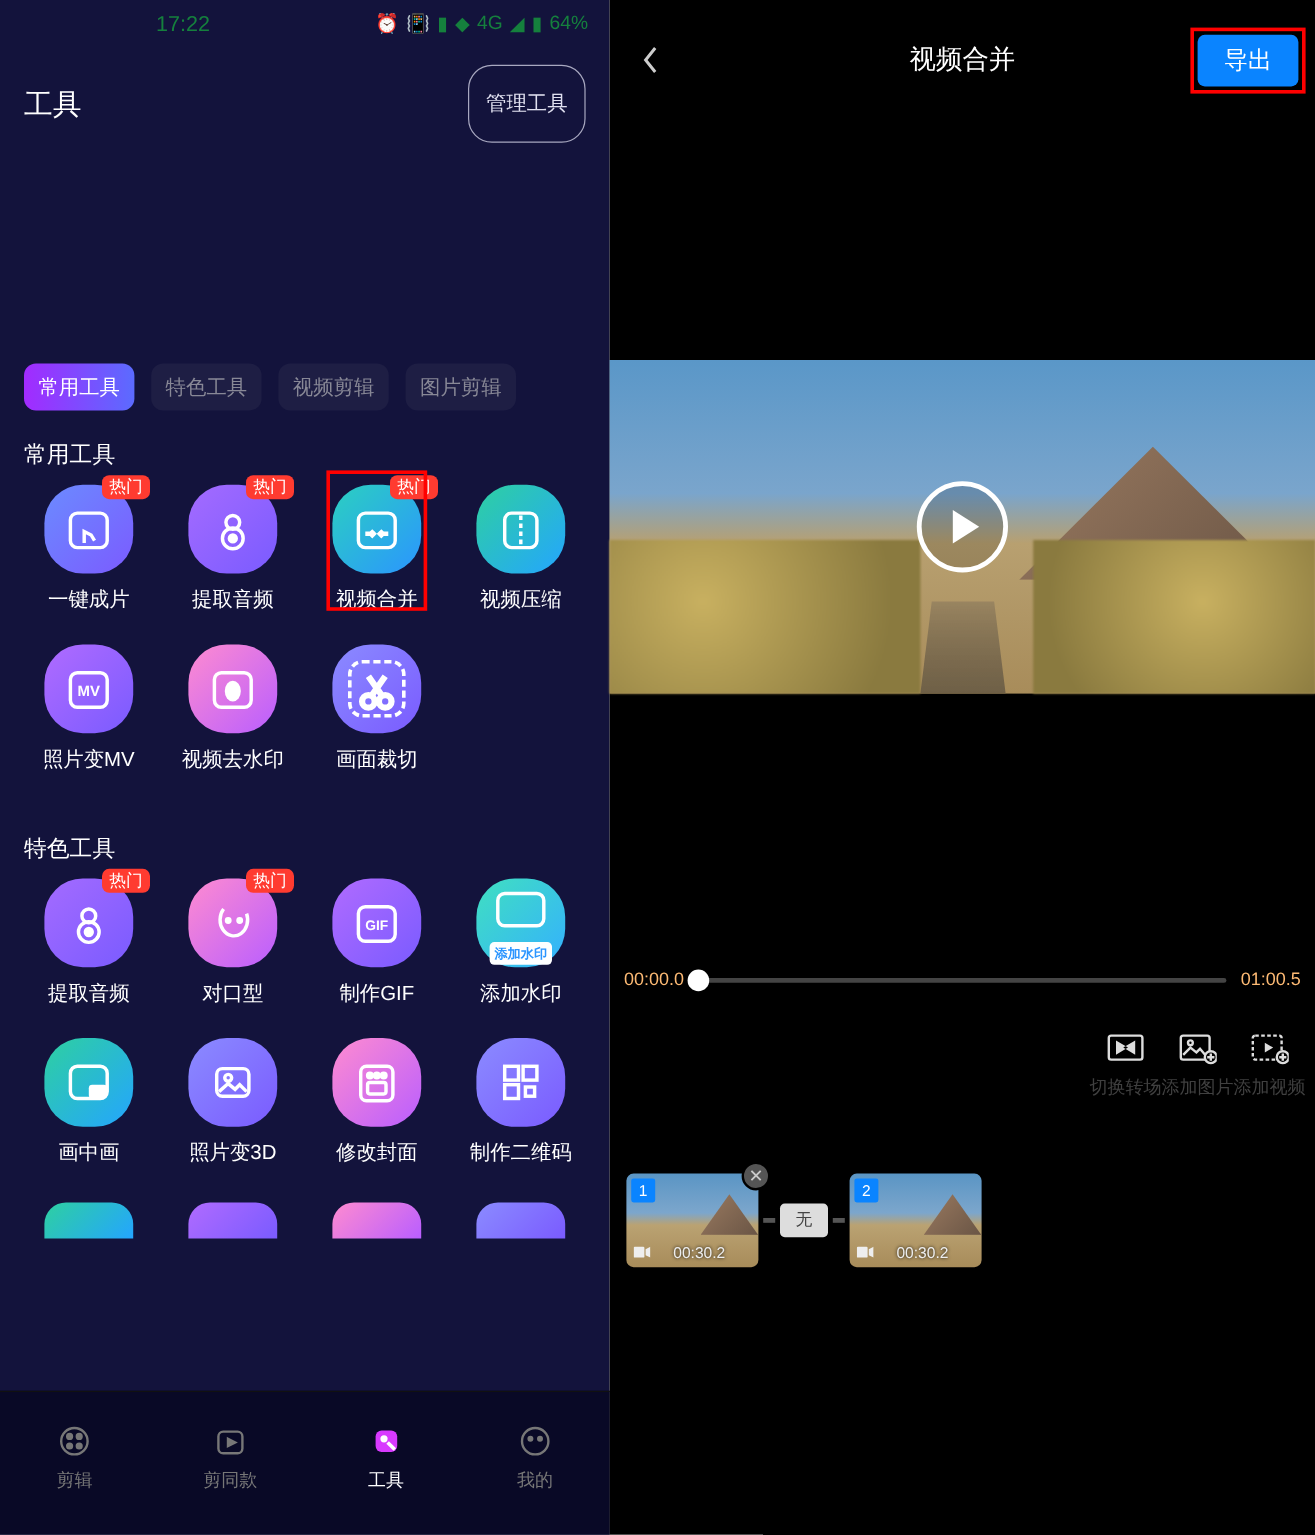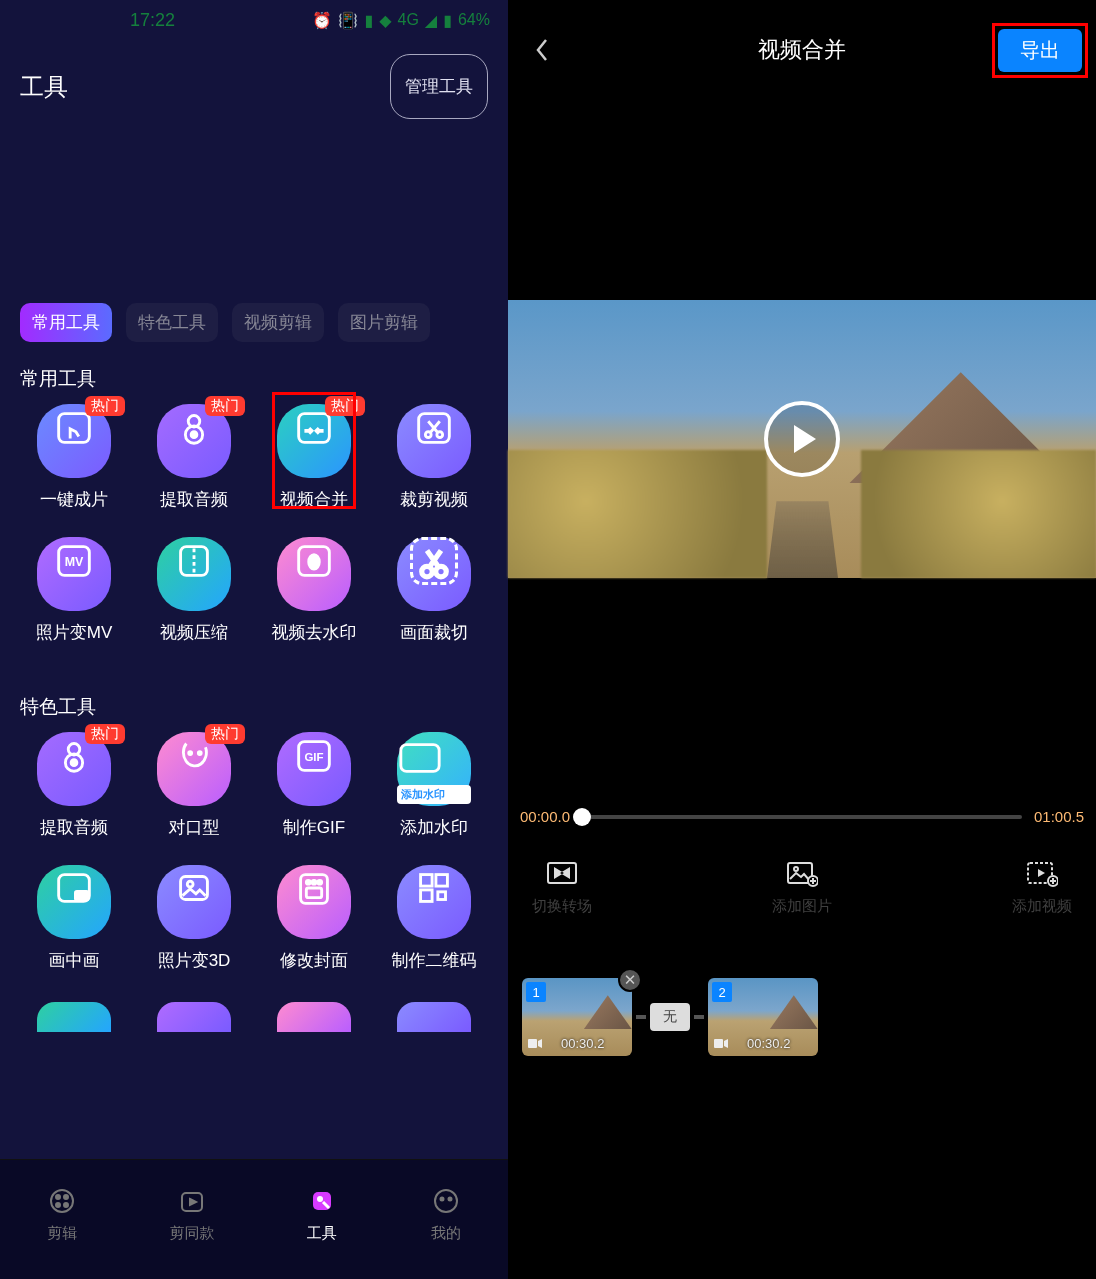--- a/index.html
+++ b/index.html
@@ -40,21 +40,21 @@
   .grid { display: flex; flex-wrap: wrap; padding: 0 14px; }
   .tool-item { width: 120px; display: flex; flex-direction: column; align-items: center; gap: 10px; margin-bottom: 26px; cursor: pointer; position: relative; }
   .tool-item.highlighted::after {
     content: "";
     position: absolute;
     top: -12px; left: 18px; right: 18px; bottom: 2px;
     border: 3px solid #f00;
   }
   .icon-sq {
     width: 74px; height: 74px; border-radius: 32px;
-    display: flex; justify-content: center;
+    display: flex; align-items: center; justify-content: center;
     position: relative;
   }
   .grad-blue { background: linear-gradient(135deg, #6b8bff, #7b5bff); }
   .grad-purple { background: linear-gradient(135deg, #a46bff, #7a5bff); }
   .grad-teal  { background: linear-gradient(135deg, #2bd0c0, #2b95ff); }
   .grad-teal2 { background: linear-gradient(135deg, #2ed0a0, #24a5ff); }
   .grad-pink { background: linear-gradient(135deg, #ff8bd0, #b95eff); }
   .grad-vio  { background: linear-gradient(135deg, #b06bff, #7a5bff); }
   .grad-cyan { background: linear-gradient(135deg, #40e0c0, #34b0ff); }
   .grad-tr   { background: linear-gradient(135deg, #8b8bff, #7a5bff); }
@@ -140,21 +140,21 @@
   }
   .play-circle::after {
     content:""; width:0; height:0; margin-left:6px;
     border-left: 22px solid #fff; border-top:14px solid transparent; border-bottom:14px solid transparent;
   }
 
   .timebar { margin-top: 230px; padding: 0 12px; display:flex; align-items:center; gap:12px; font-size:15px; color:#fdba74; }
   .track { flex:1; height:4px; background:#444; border-radius:2px; position:relative; }
   .thumb { position:absolute; left:0; top:50%; transform:translate(-50%,-50%); width:18px; height:18px; border-radius:50%; background:#fff; cursor:pointer; }
 
-  .actions { margin-top: 34px; display:flex; justify-content:space-between; padding:0 24px; }
+  .actions { margin-top: 34px; display:flex; justify-content:flex-end; padding:0 8px; }
   .act { display:flex; flex-direction:column; align-items:center; gap:10px; color:#404040; font-size:15px; cursor:pointer; }
   .act svg { width:32px; height:28px; }
 
   .clips { margin-top: 62px; display:flex; align-items:center; gap:4px; padding:0 14px; }
   .clip {
     width:110px; height:78px; border-radius:6px; position:relative; overflow:hidden;
     background: linear-gradient(to bottom, #5a95c4 0%, #7ca6cc 42%, #baa272 55%, #a88c5a 100%);
   }
   .clip .mnt { position:absolute; left:56%; top:22%; width:44%; height:44%;
     background: linear-gradient(135deg,#9a7a60,#6a5545);
@@ -242,49 +242,38 @@
       <div class="icon-sq grad-teal">
         <svg viewBox="0 0 48 48" fill="none" stroke="#fff" stroke-width="3">
               <rect x="8" y="10" width="32" height="30" rx="6"></rect>
               <path d="M14 28 h8 M34 28 h-8" stroke-width="4"></path>
               <path d="M19 25 l3 3 -3 3 M29 25 l-3 3 3 3"></path>
             </svg>
         <span class="badge-hot">热门</span>
       </div>
       <span class="tool-label">视频合并</span>
     </div>
-    <div class="tool-item">
-      <div class="icon-sq grad-tr">
-        <svg viewBox="0 0 48 48" fill="none" stroke="#fff" stroke-width="3">
-              <rect x="8" y="10" width="32" height="30" rx="6"></rect>
-              <circle cx="18" cy="32" r="3"></circle>
-              <circle cx="30" cy="32" r="3"></circle>
-              <path d="M20 30 L30 18 M28 30 L18 18"></path>
-            </svg>
-      </div>
-      <span class="tool-label">裁剪视频</span>
-    </div>
-
+
+    <div class="tool-item">
+      <div class="icon-sq grad-teal2">
+        <svg viewBox="0 0 48 48" fill="none" stroke="#fff" stroke-width="3">
+              <rect x="10" y="10" width="28" height="30" rx="6"></rect>
+              <path d="M24 12 v26" stroke-dasharray="4 3"></path>
+            </svg>
+      </div>
+      <span class="tool-label">视频压缩</span>
+    </div>
     <div class="tool-item">
       <div class="icon-sq grad-vio">
         <svg viewBox="0 0 48 48" fill="none" stroke="#fff" stroke-width="3">
               <rect x="8" y="10" width="32" height="30" rx="6"></rect>
               <text x="24" y="30" text-anchor="middle" fill="#fff" font-size="13" font-weight="700" stroke="none">MV</text>
             </svg>
       </div>
       <span class="tool-label">照片变MV</span>
-    </div>
-    <div class="tool-item">
-      <div class="icon-sq grad-teal2">
-        <svg viewBox="0 0 48 48" fill="none" stroke="#fff" stroke-width="3">
-              <rect x="10" y="10" width="28" height="30" rx="6"></rect>
-              <path d="M24 12 v26" stroke-dasharray="4 3"></path>
-            </svg>
-      </div>
-      <span class="tool-label">视频压缩</span>
     </div>
     <div class="tool-item">
       <div class="icon-sq grad-pink">
         <svg viewBox="0 0 48 48" fill="none" stroke="#fff" stroke-width="3">
               <rect x="8" y="10" width="32" height="30" rx="6"></rect>
               <ellipse cx="24" cy="26" rx="7" ry="9" fill="#fff" stroke="none"></ellipse>
             </svg>
       </div>
       <span class="tool-label">视频去水印</span>
     </div>

